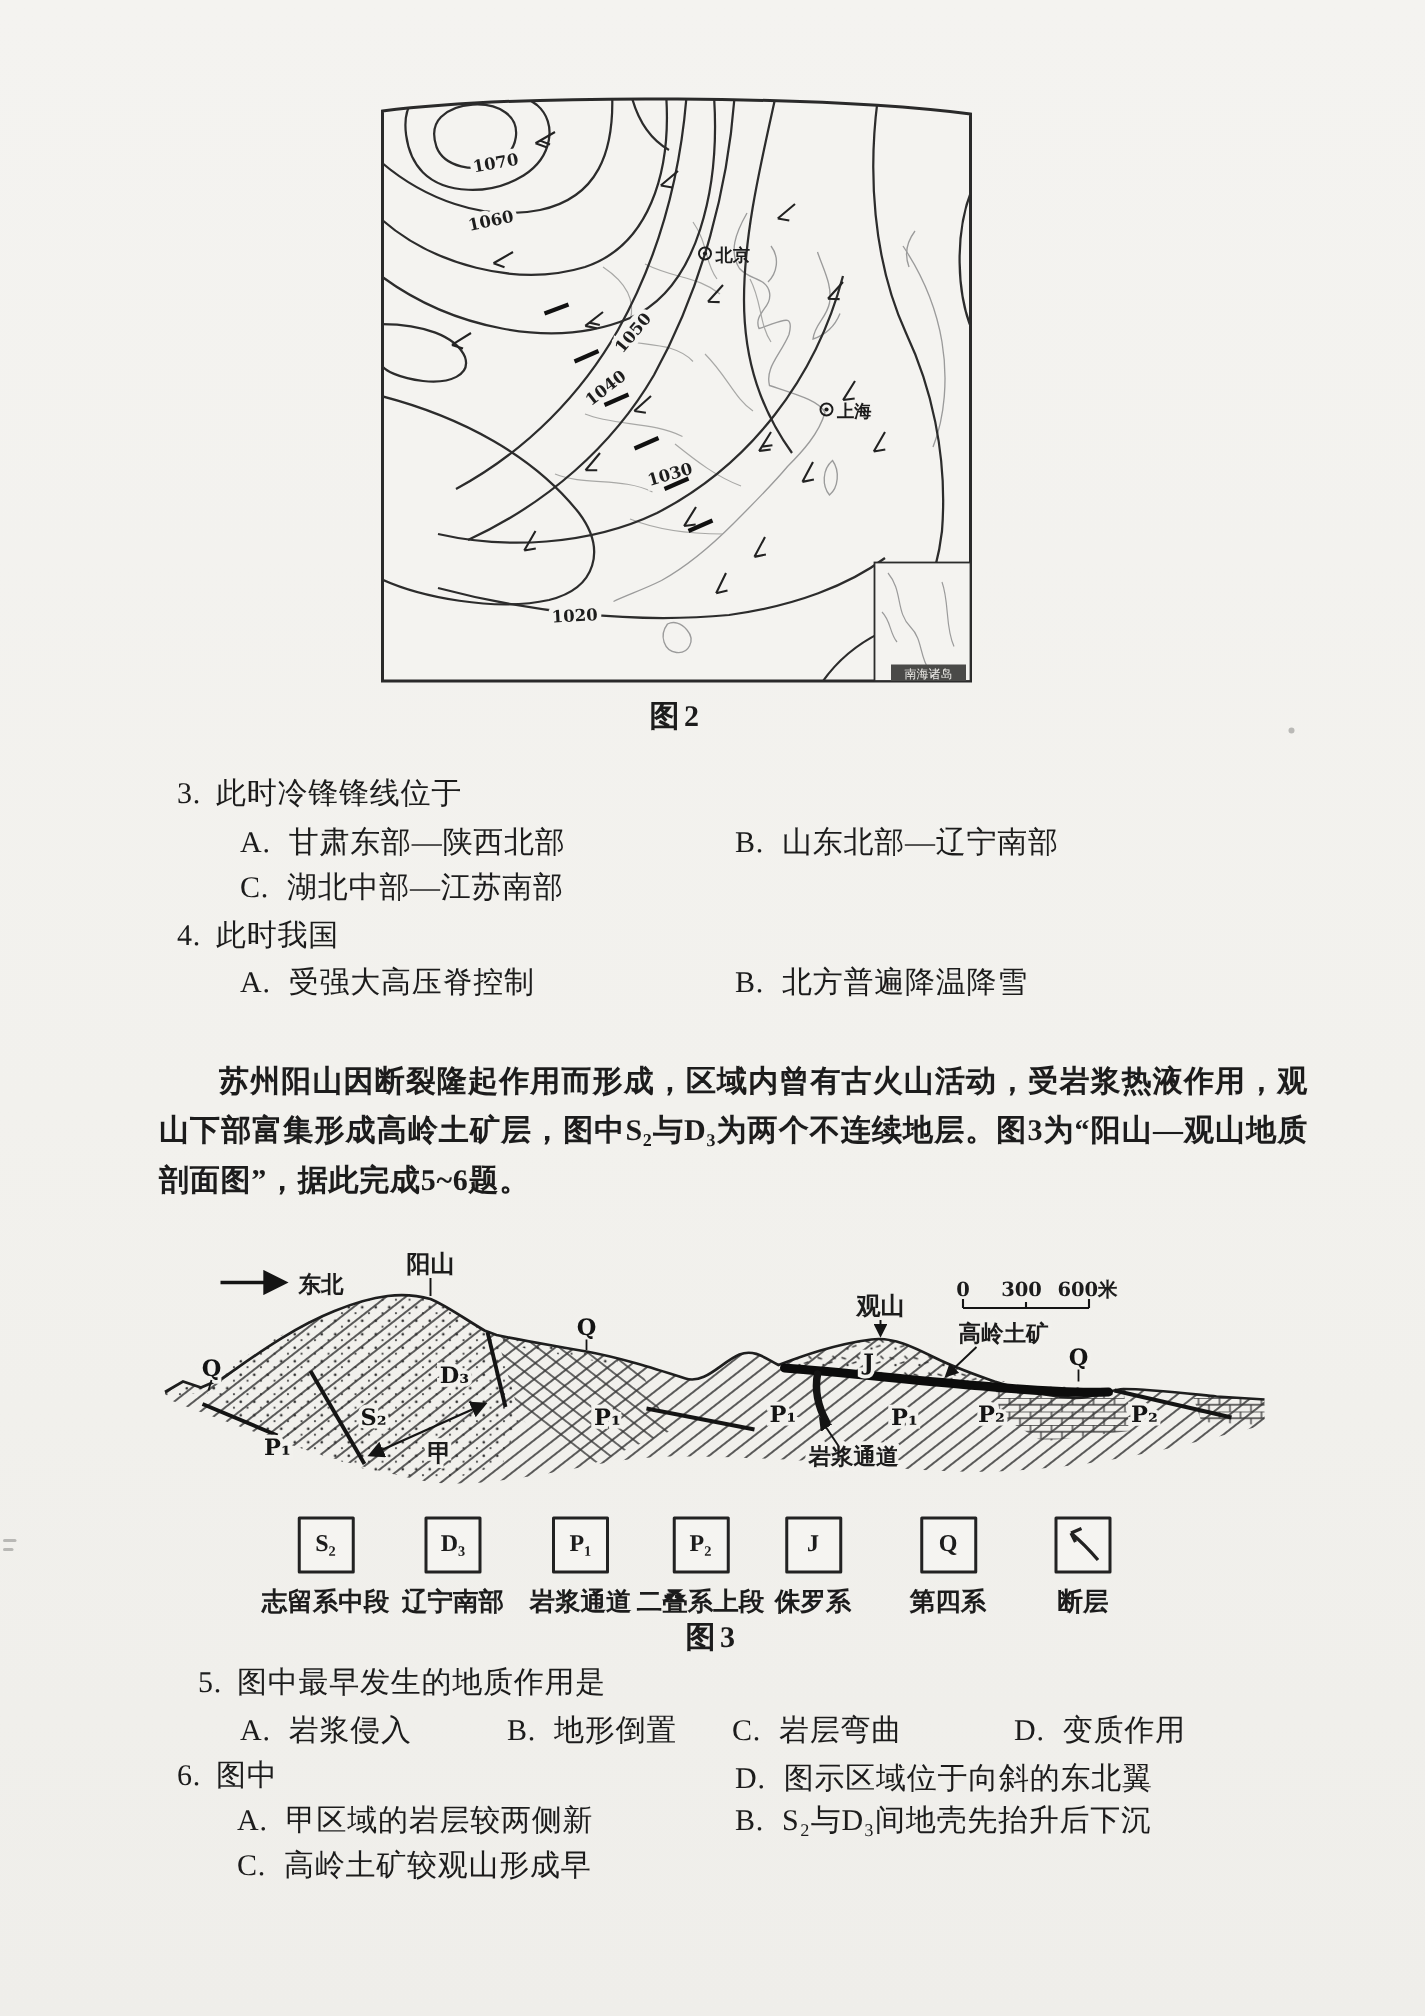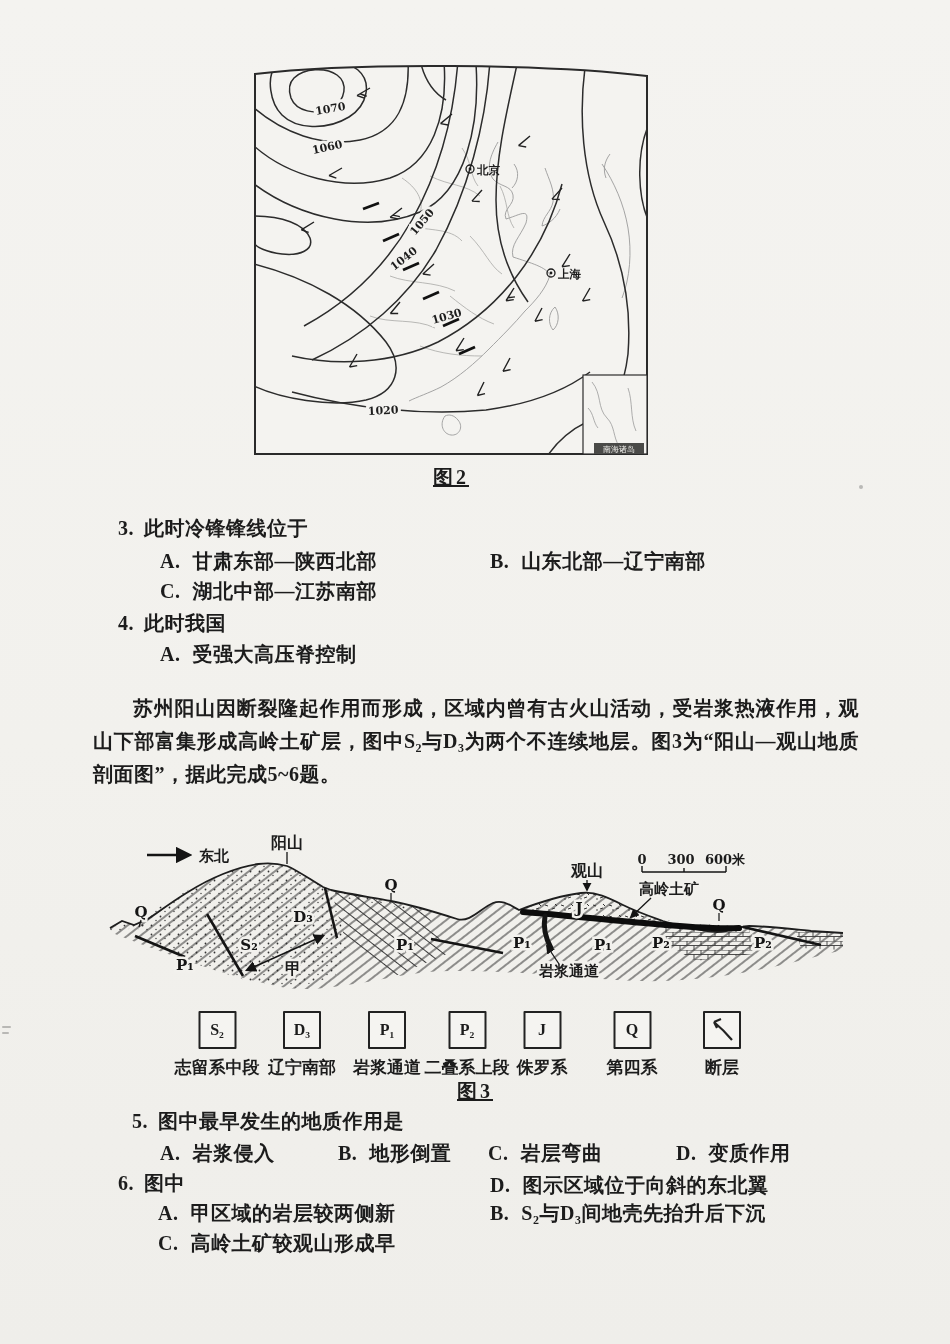--- a/index.html
+++ b/index.html
@@ -3,29 +3,29 @@
 <meta charset="utf-8">
 <style>
   html,body{margin:0;padding:0;background:#dddcd8;}
   .page{
     position:relative;width:950px;height:1344px;margin:0 auto;
     background:linear-gradient(180deg,#f4f3f0 0%,#f2f1ed 55%,#efeeea 100%);
     font-family:"Liberation Serif","DejaVu Serif",serif;
     color:#1c1c1c;overflow:hidden;
   }
   svg text{font-family:"DejaVu Serif","DejaVu Sans",serif;}
-  .stem,.opt{position:absolute;font-size:20px;font-weight:700;white-space:nowrap;letter-spacing:.5px;text-align:center;}
+  .stem,.opt{position:absolute;font-size:20px;font-weight:400;white-space:nowrap;letter-spacing:.5px;text-align:center;}
   .qnum{margin-right:10px;}
   .letter{margin-right:12px;}
   .passage{
-    position:absolute;left:93px;top:692px;width:766px;margin:0;
+    position:absolute;left:93px;top:692px;width:766px;margin:13px;
     font-size:20px;font-weight:600;line-height:33px;letter-spacing:.5px;
     text-indent:2em;text-align:justify;
   }
-  .fig-caption{position:absolute;font-size:20px;font-weight:600;letter-spacing:3px;text-align:center;text-decoration:underline;}
+  .fig-caption{position:absolute;font-size:20px;font-weight:600;letter-spacing:3px;text-align:center;}
   .fig2-cap{left:252px;width:398px;top:464px;}
   .fig3-cap{left:0;width:950px;top:1078px;}
   .legend{position:absolute;left:0;top:0;width:950px;height:0;}
   .lg-item{position:absolute;top:1011px;transform:translateX(-50%);text-align:center;}
   .lg-box{
     width:34px;height:34px;border:2px solid #222;background:#f5f4f1;margin:0 auto;
     display:flex;align-items:center;justify-content:center;border-radius:1px;
   }
   .lg-sym{font-size:16px;font-weight:600;}
   .lg-label{margin-top:7px;font-size:17px;font-weight:600;white-space:nowrap;}
@@ -197,20 +197,23 @@
   </div>
   <div class="opt" style="left:160px;top:578px">
     <span class="letter">C.</span><span>湖北中部—江苏南部</span>
   </div>
 
   <div class="stem" style="left:118px;top:610px">
     <span class="qnum">4.</span><span>此时我国</span>
   </div>
   <div class="opt" style="left:160px;top:641px">
     <span class="letter">A.</span><span>受强大高压脊控制</span>
+  </div>
+  <div class="opt" style="left:490px;top:641px">
+    <span class="letter">B.</span><span>北方普遍降温降雪</span>
   </div>
 
   <p class="passage">苏州阳山因断裂隆起作用而形成，区域内曾有古火山活动，受岩浆热液作用，观山下部富集形成高岭土矿层，图中S₂与D₃为两个不连续地层。图3为“阳山—观山地质剖面图”，据此完成5~6题。</p>
 
   <svg style="position:absolute;left:95px;top:824px" width="770" height="178" viewBox="0 0 770 178">
     <defs>
       <pattern id="hA" width="8" height="8" patternUnits="userSpaceOnUse" patternTransform="rotate(52)">
         <line x1="4" y1="-1" x2="4" y2="9" stroke="#3a3a3a" stroke-width="1.1"></line>
       </pattern>
       <pattern id="hB" width="9" height="9" patternUnits="userSpaceOnUse" patternTransform="rotate(-52)">

